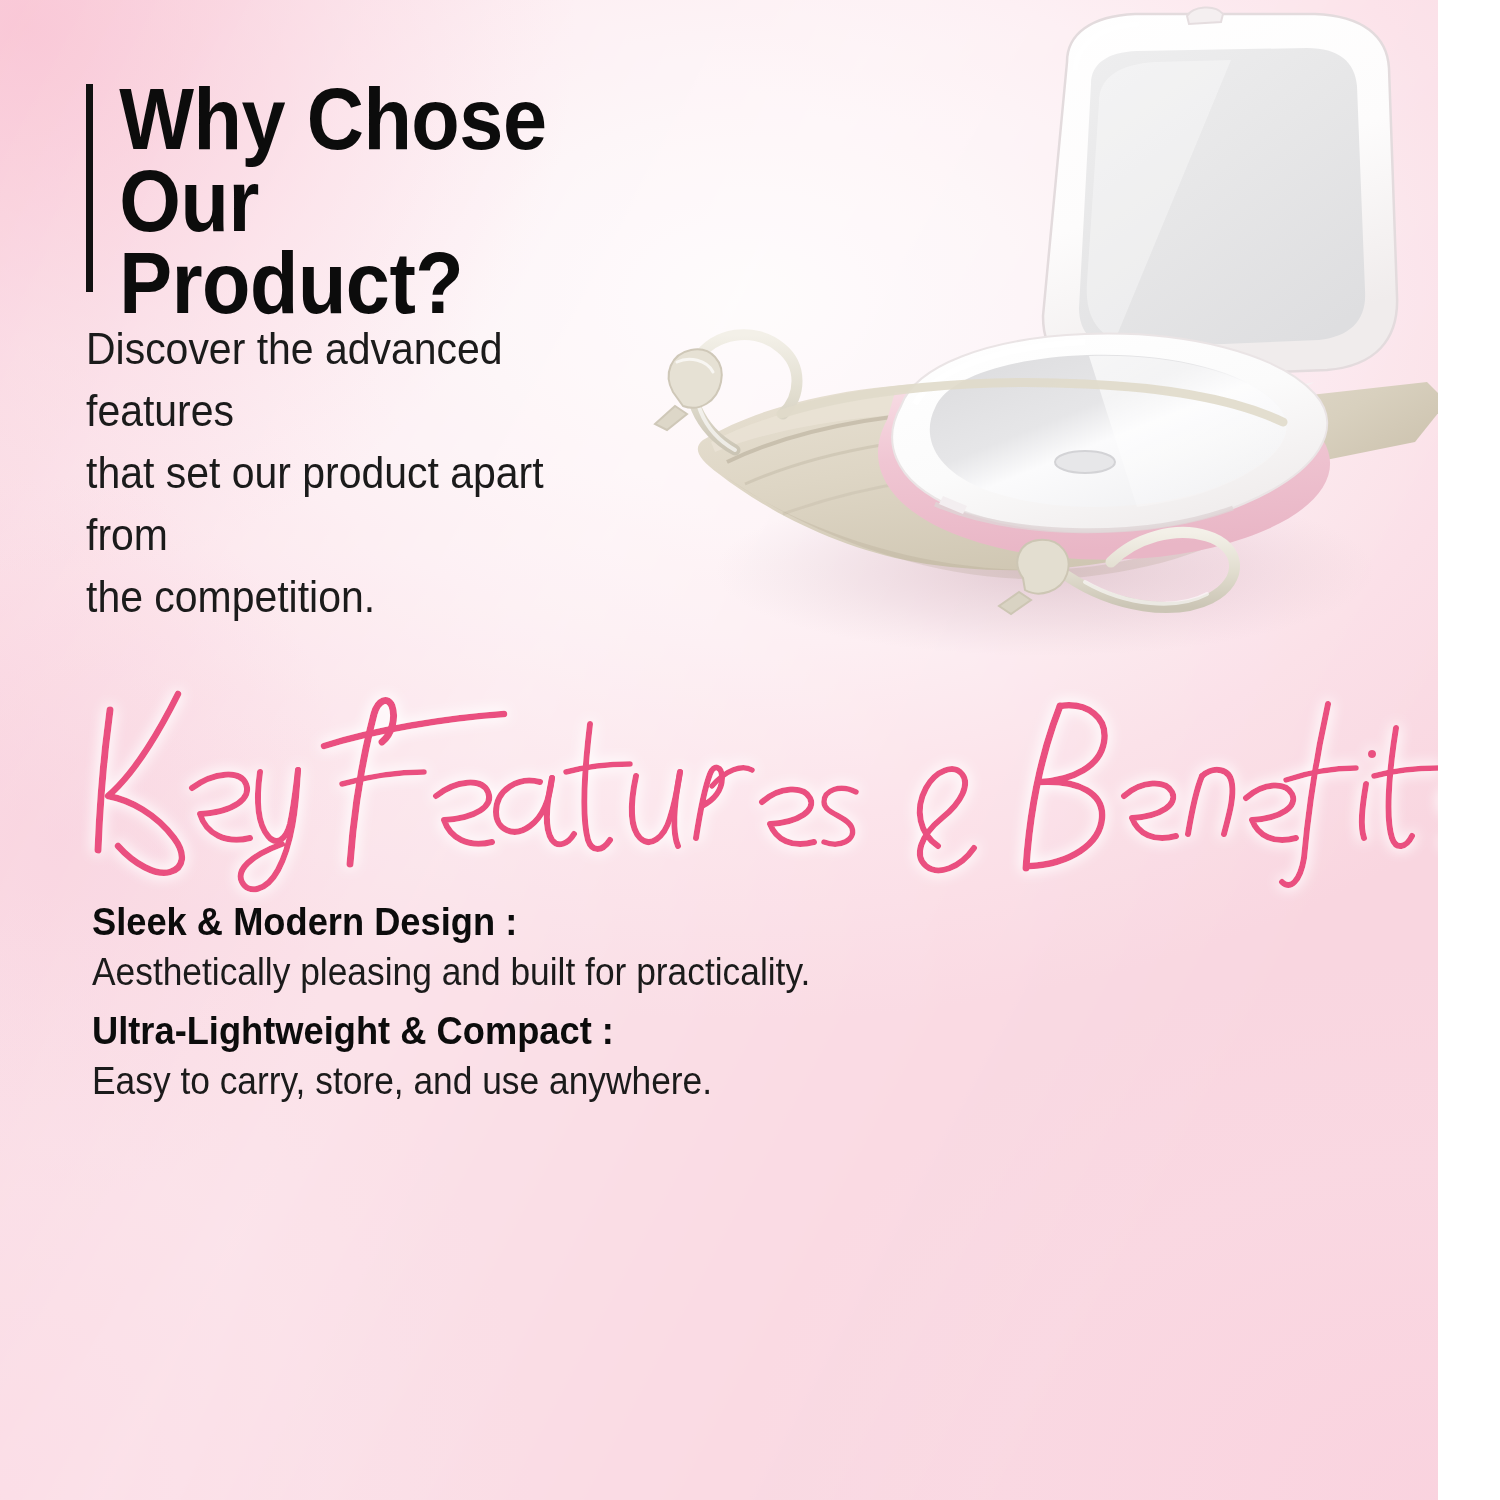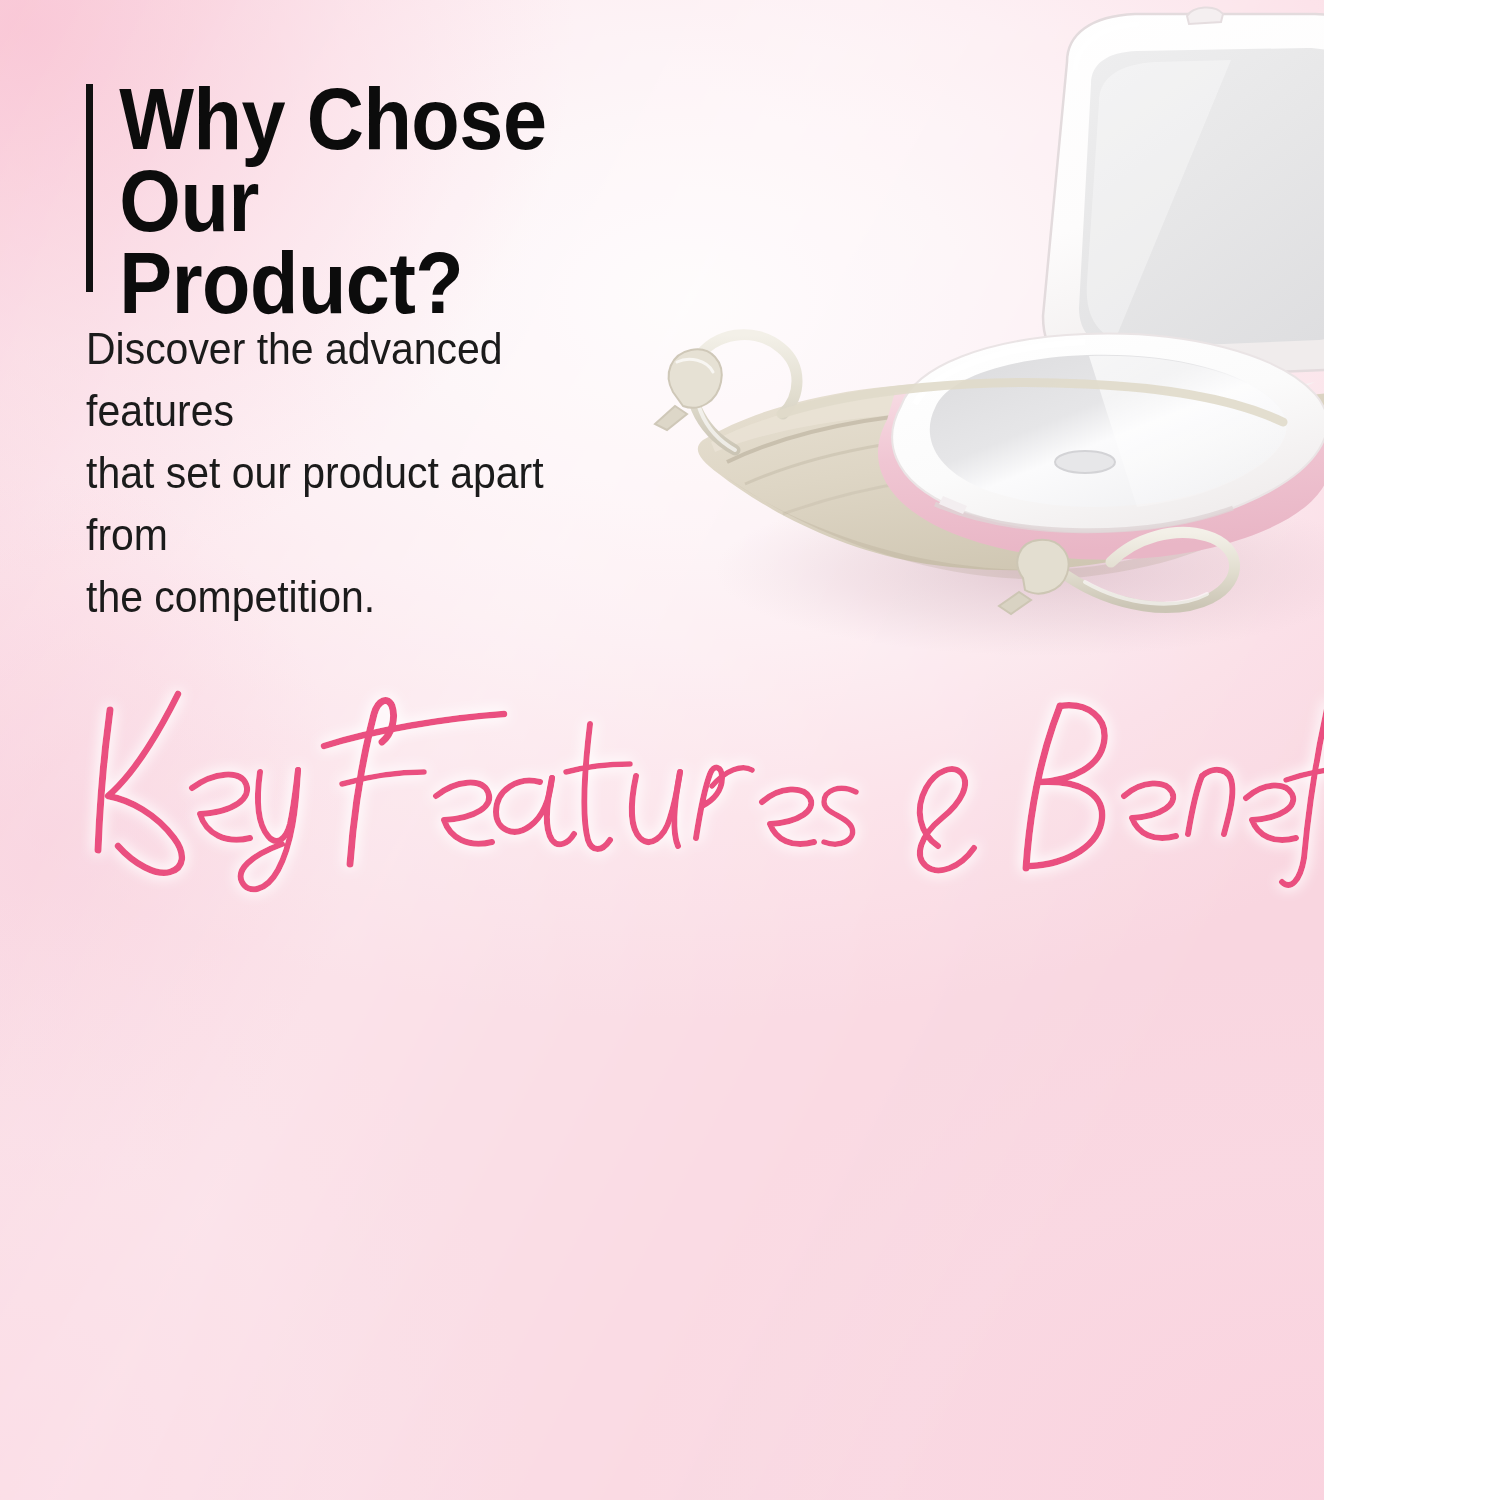--- a/index.html
+++ b/index.html
@@ -9,21 +9,21 @@
   body {
     width: 1500px;
     height: 1500px;
     overflow: hidden;
     font-family: "Liberation Sans", sans-serif;
   }
 
   
   #poster {
     position: relative;
-    width: 1324px;
+    width: 1438px;
     height: 1500px;
     overflow: hidden;
     background: #84cc16;
   }
   .bg-layer {
     position: absolute;
     inset: 0;
     pointer-events: none;
   }
   .bg-base {
@@ -465,15 +465,23 @@
                  C 1400 172, 1384 180, 1368 174" stroke-width="5.5"></path>
 
         <circle cx="1424" cy="140" r="4.5" fill="#ea5080" stroke="none"></circle>
         <circle cx="1420" cy="176" r="4.5" fill="#ea5080" stroke="none"></circle>
       </g>
     </svg>
     <span class="script-fallback">Key Features &amp; Benefits:</span>
   </div>
 
   <div class="features">
+    <div class="feature">
+      <p class="feature-title">Sleek &amp; Modern Design :</p>
+      <p class="feature-desc">Aesthetically pleasing and built for practicality.</p>
+    </div>
+    <div class="feature">
+      <p class="feature-title">Ultra-Lightweight &amp; Compact :</p>
+      <p class="feature-desc">Easy to carry, store, and use anywhere.</p>
+    </div>
   </div>
 
 </div>
 
 </body></html>

